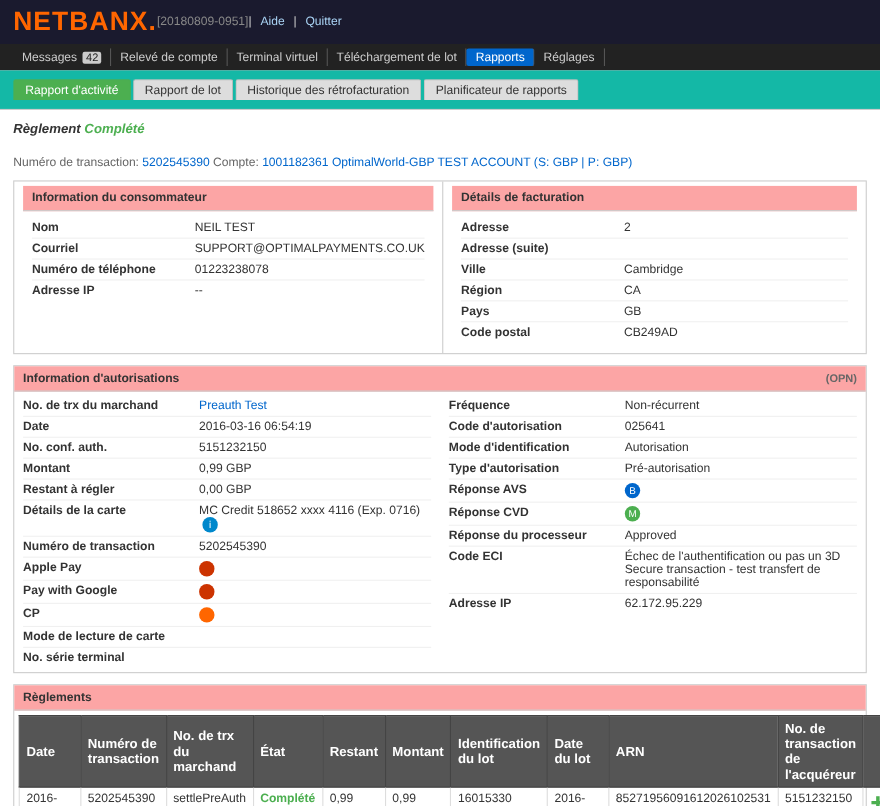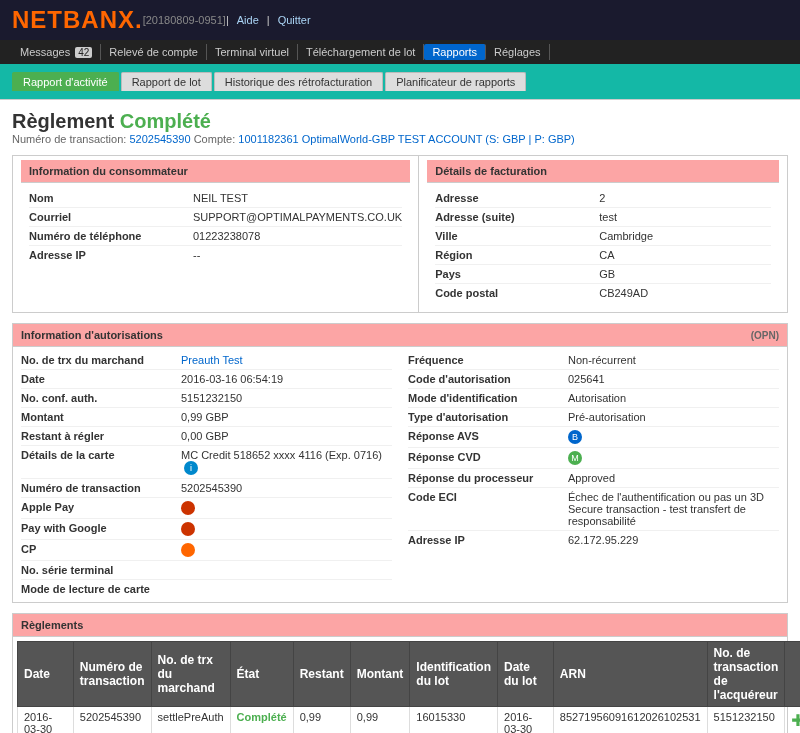--- a/index.html
+++ b/index.html
@@ -22,40 +22,40 @@
 
     
     #sub-nav { background: #14b8a6; border-bottom: 1px solid #ccc; padding: 8px 12px; display: flex; gap: 2px; }
     .sub-nav-item { background: #ddd; border: 1px solid #bbb; border-bottom: none; padding: 3px 10px; cursor: pointer; font-size: 11px; color: #333; border-radius: 2px 2px 0 0; }
     .sub-nav-item.active { background: #4caf50; color: white; border-color: #4caf50; }
 
     
     #content { padding: 10px 12px; }
 
     
-    .page-title { font-size: 20px; font-weight: bold; color: #333; margin-bottom: 0; }
+    .page-title { font-size: 12px; font-weight: bold; color: #333; margin-bottom: 18px; font-style: italic; }
     .page-title .complete { color: #4caf50; }
 
     .transaction-info { color: #666; font-size: 11px; margin-bottom: 10px; }
     .transaction-info a, .transaction-info span.link { color: #0066cc; text-decoration: none; }
 
     
     .section { border: 1px solid #ccc; margin-bottom: 10px; }
     .section-header { background: #fca5a5; padding: 5px 8px; font-weight: bold; font-size: 11px; border-bottom: 1px solid #ccc; display: flex; justify-content: space-between; align-items: center; }
     .section-body { padding: 6px 8px; }
 
     
     .two-col { display: flex; gap: 0; }
     .two-col .col { flex: 1; padding: 4px 8px; }
     .two-col .divider { width: 1px; background: #ccc; }
 
     
     .field-row { display: flex; padding: 3px 0; border-bottom: 1px solid #f0f0f0; align-items: flex-start; }
     .field-row:last-child { border-bottom: none; }
-    .field-label { width: 164px; font-weight: bold; font-size: 11px; color: #333; flex-shrink: 0; }
+    .field-label { width: 148px; font-weight: bold; font-size: 11px; color: #333; flex-shrink: 0; }
     .field-value { flex: 1; font-size: 11px; color: #333; }
     .field-value a { color: #0066cc; text-decoration: none; }
 
     
     .auth-two-col { display: flex; gap: 0; }
     .auth-col { flex: 1; padding: 4px 8px; }
     .auth-col .field-label { width: 160px; }
 
     
     .dot-red { display: inline-block; width: 14px; height: 14px; border-radius: 50%; background: #cc3300; vertical-align: middle; }
@@ -158,21 +158,20 @@
         <div class="section-header">
           <span>Détails de facturation</span>
         </div>
         <div class="section-body">
           <div class="field-row">
             <span class="field-label">Adresse</span>
             <span class="field-value">2</span>
           </div>
           <div class="field-row">
             <span class="field-label">Adresse (suite)</span>
-            <span class="field-value">test</span>
           </div>
           <div class="field-row">
             <span class="field-label">Ville</span>
             <span class="field-value">Cambridge</span>
           </div>
           <div class="field-row">
             <span class="field-label">Région</span>
             <span class="field-value">CA</span>
           </div>
           <div class="field-row">
@@ -233,25 +232,25 @@
         </div>
         <div class="field-row">
           <span class="field-label">Pay with Google</span>
           <span class="field-value"><span class="dot-red"></span></span>
         </div>
         <div class="field-row">
           <span class="field-label">CP</span>
           <span class="field-value"><span class="dot-orange"></span></span>
         </div>
         <div class="field-row">
+          <span class="field-label">Mode de lecture de carte</span>
+          <span class="field-value"></span>
+        </div>
+        <div class="field-row">
           <span class="field-label">No. série terminal</span>
-          <span class="field-value"></span>
-        </div>
-        <div class="field-row">
-          <span class="field-label">Mode de lecture de carte</span>
           <span class="field-value"></span>
         </div>
       </div>
 
       <div class="auth-col">
         <div class="field-row">
           <span class="field-label">Fréquence</span>
           <span class="field-value">Non-récurrent</span>
         </div>
         <div class="field-row">

